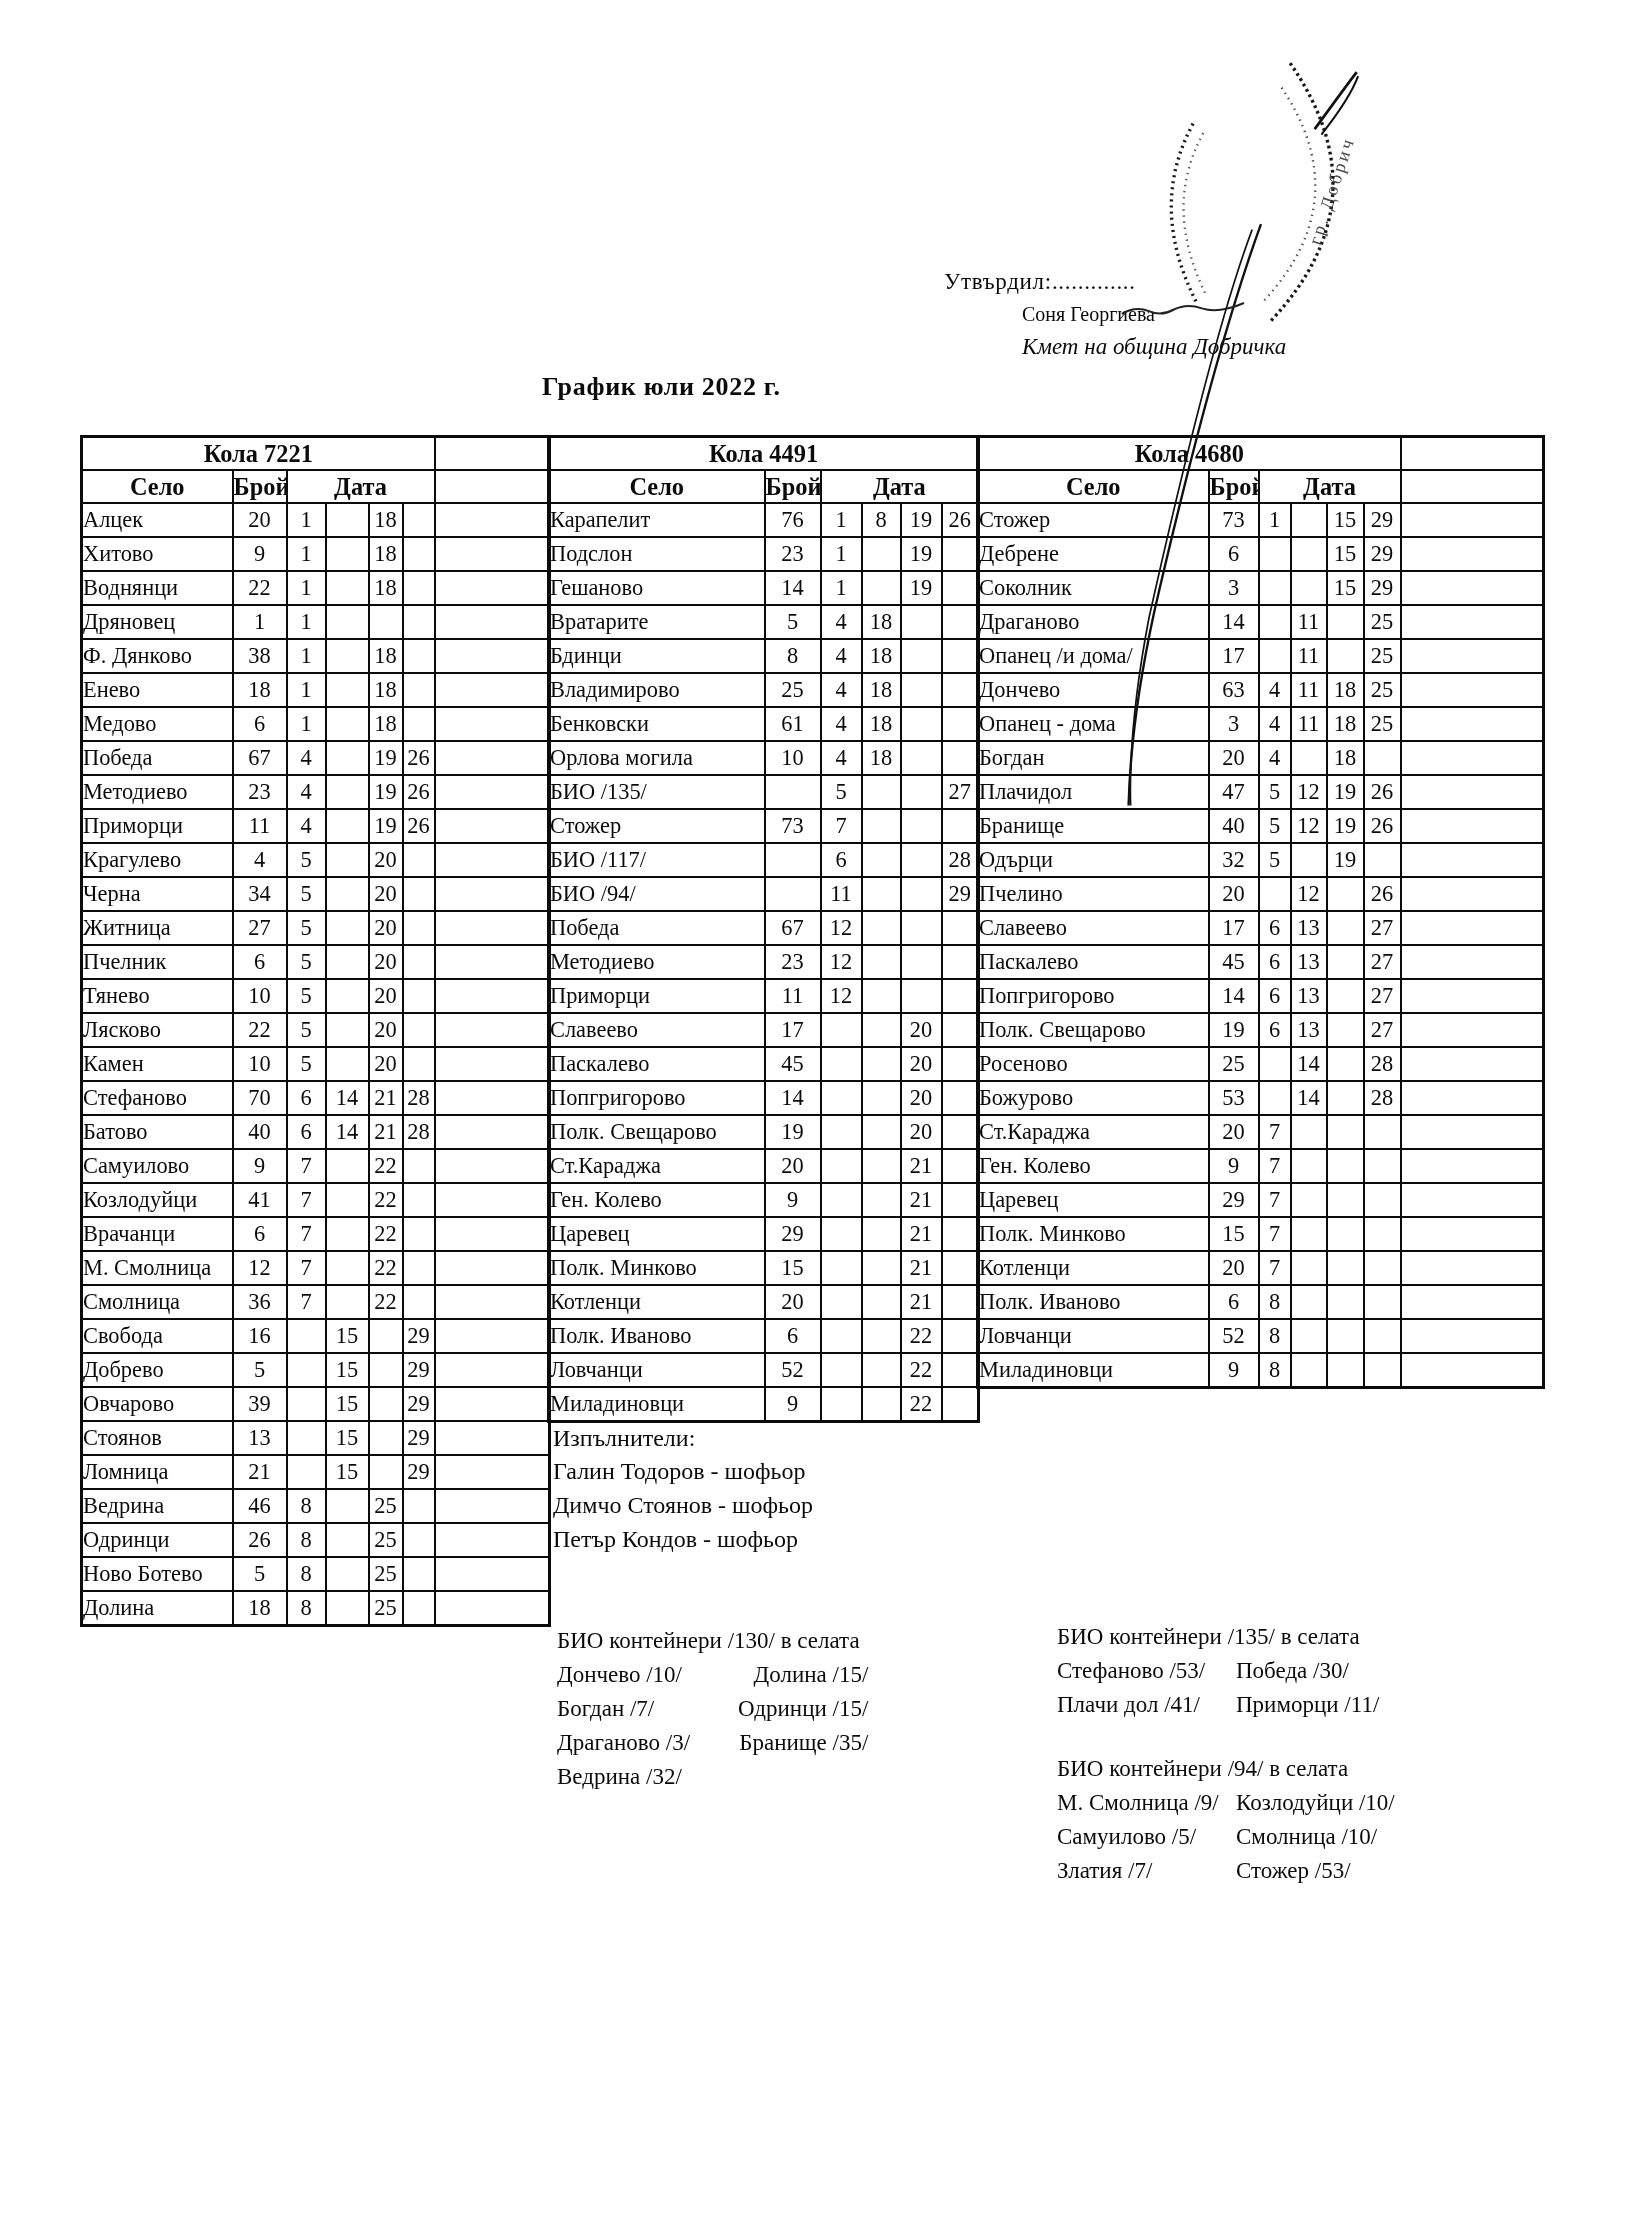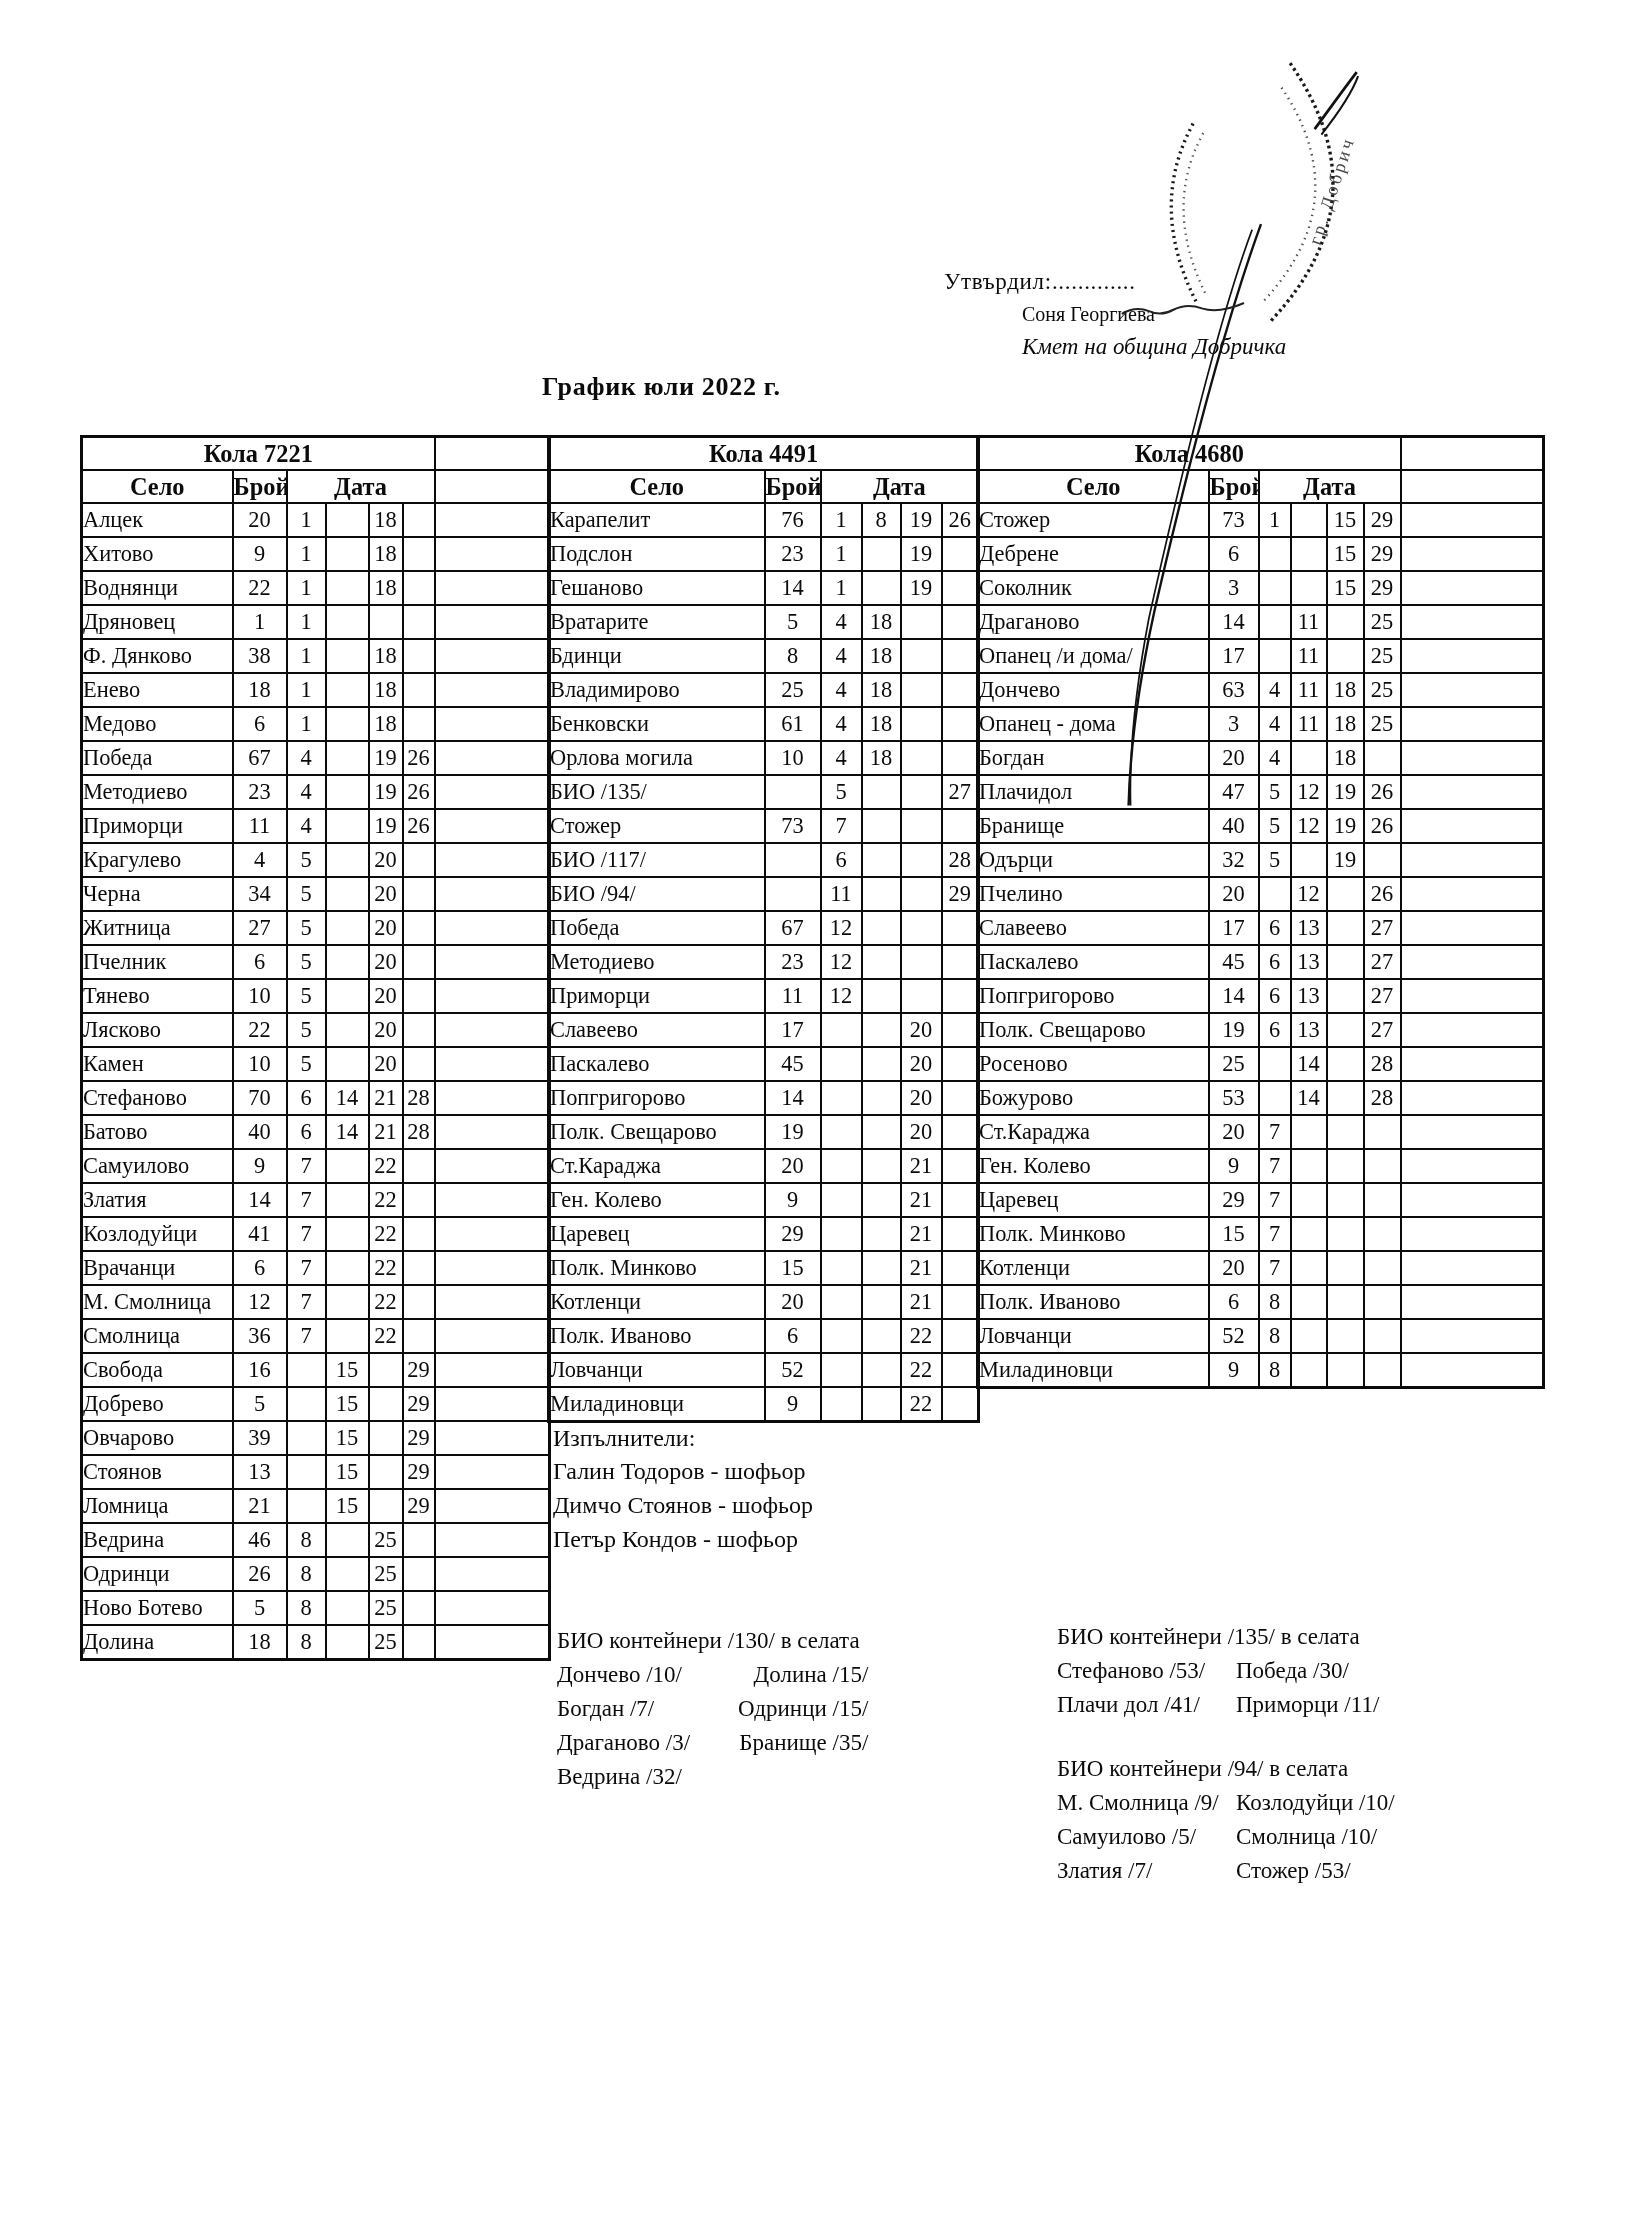--- a/index.html
+++ b/index.html
@@ -268,29 +268,20 @@
         <tr>
           <td class="c-village">Самуилово</td>
           <td class="c-num">9</td>
           <td class="c-num">7</td>
           <td class="c-num"></td>
           <td class="c-num">22</td>
           <td class="c-num"></td>
           <td class="c-fill"></td>
         </tr>
         <tr>
-          <td class="c-village">Златия</td>
-          <td class="c-num">14</td>
-          <td class="c-num">7</td>
-          <td class="c-num"></td>
-          <td class="c-num">22</td>
-          <td class="c-num"></td>
-          <td class="c-fill"></td>
-        </tr>
-        <tr>
           <td class="c-village">Козлодуйци</td>
           <td class="c-num">41</td>
           <td class="c-num">7</td>
           <td class="c-num"></td>
           <td class="c-num">22</td>
           <td class="c-num"></td>
           <td class="c-fill"></td>
         </tr>
         <tr>
           <td class="c-village">Врачанци</td>

